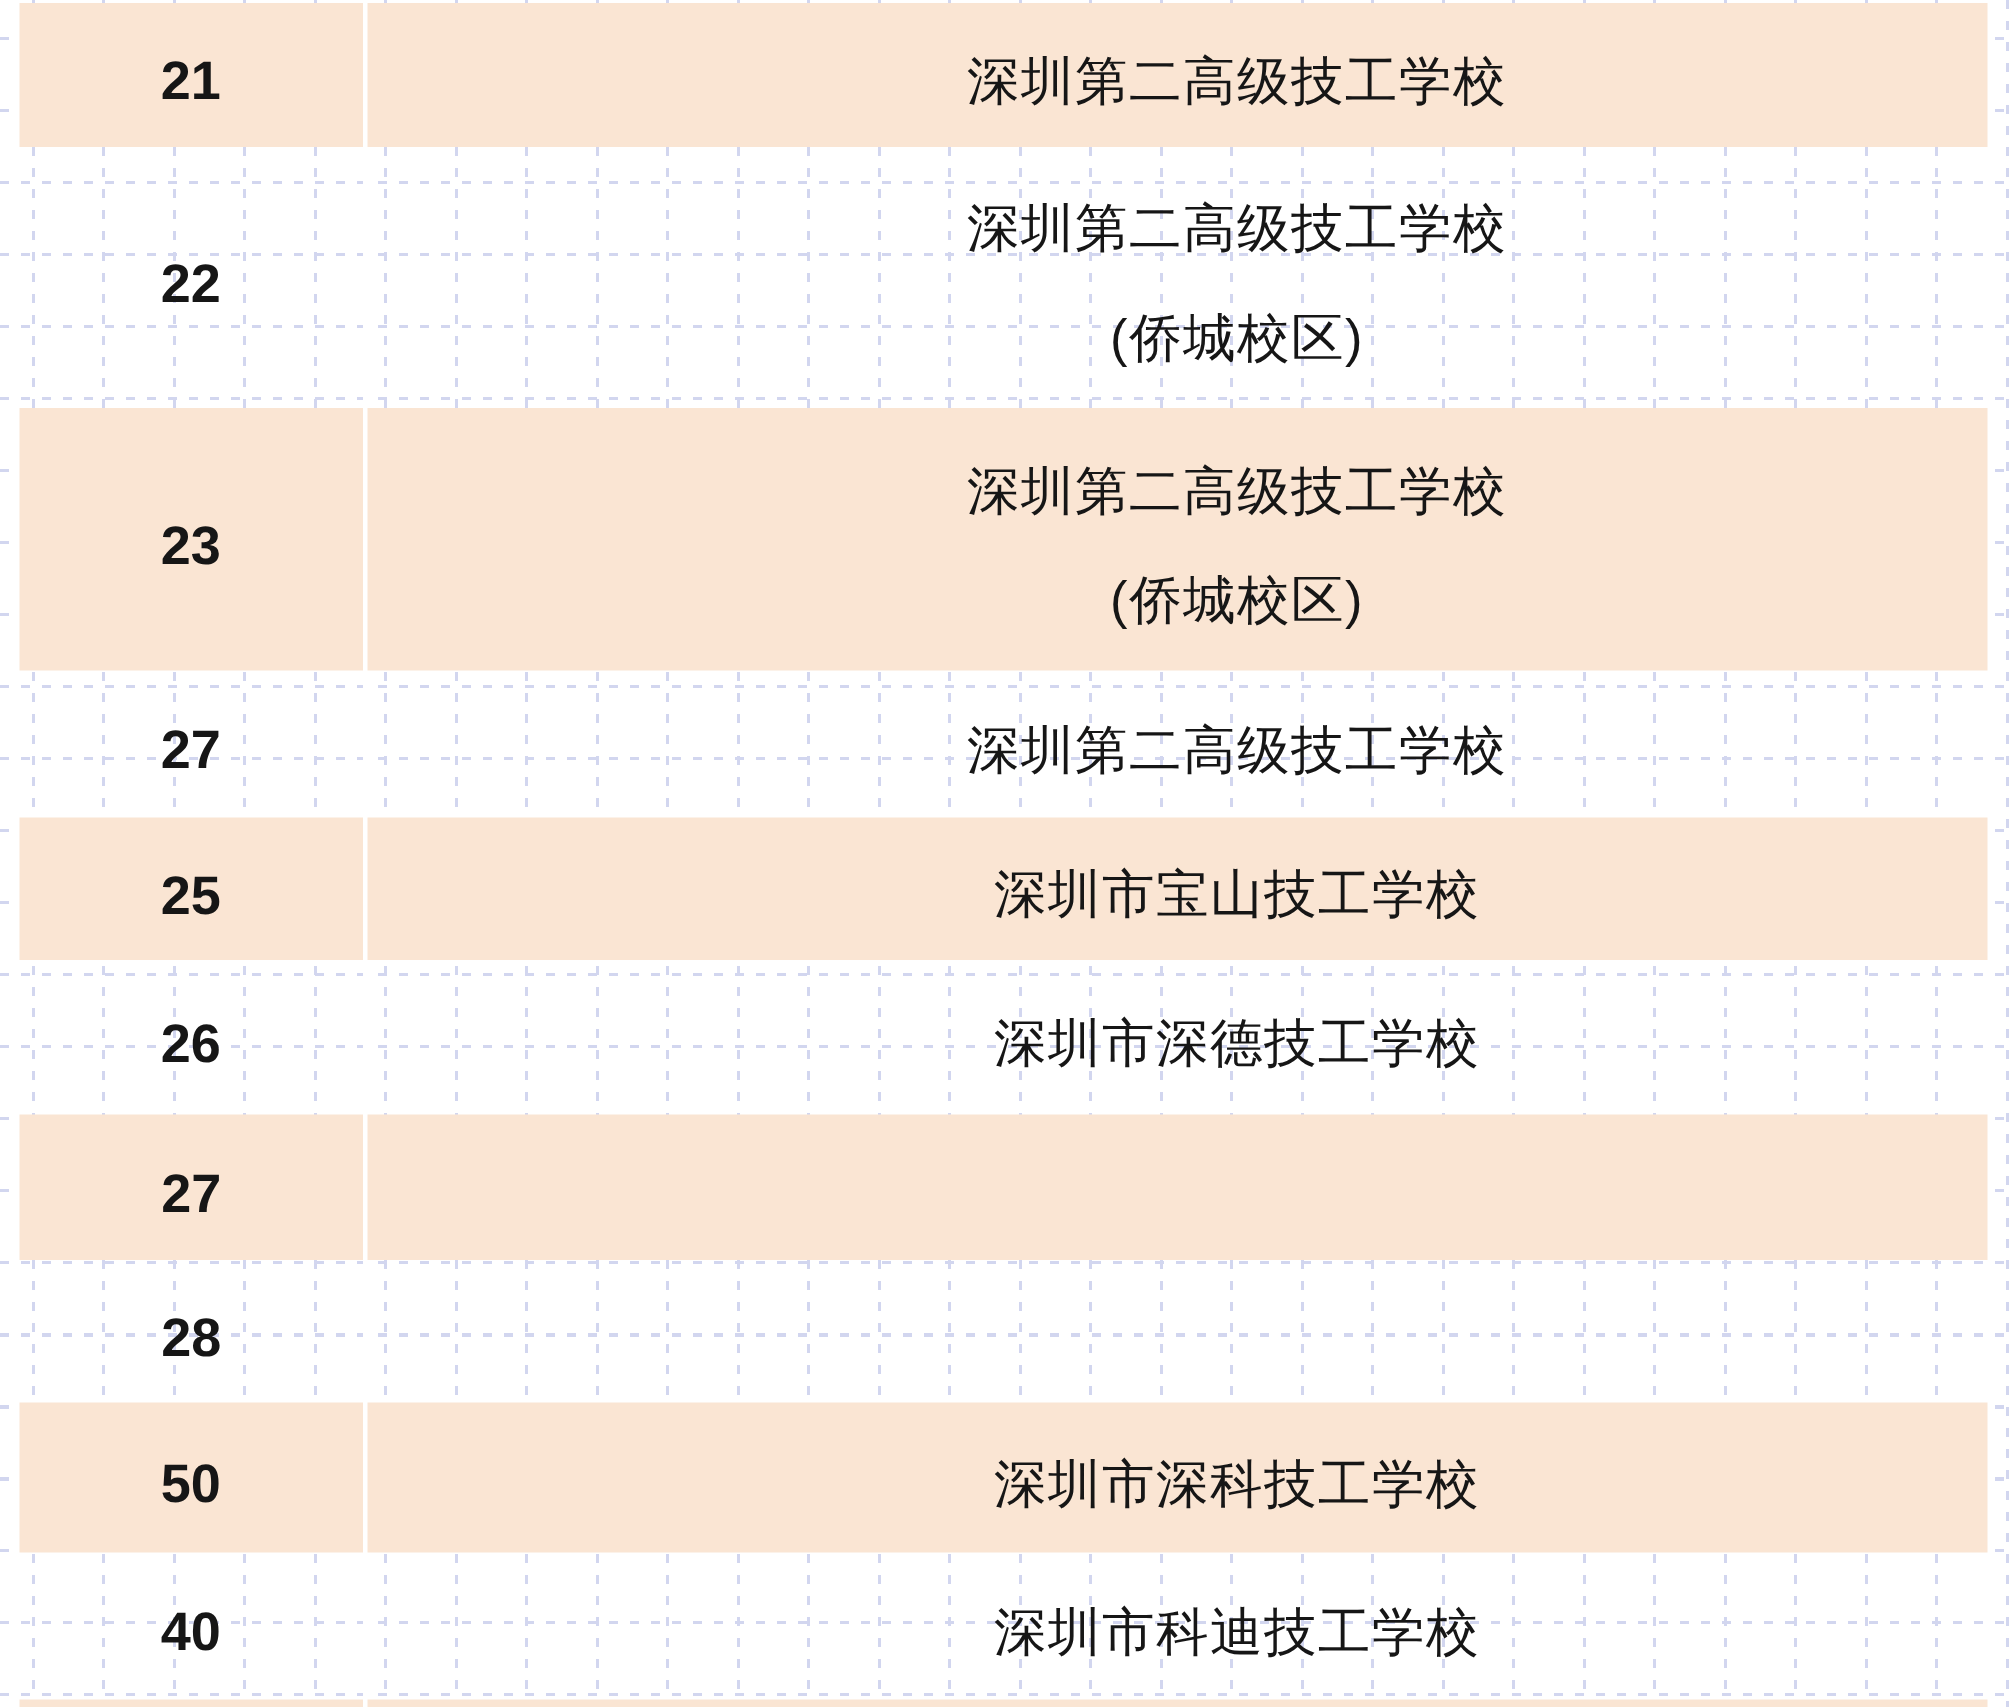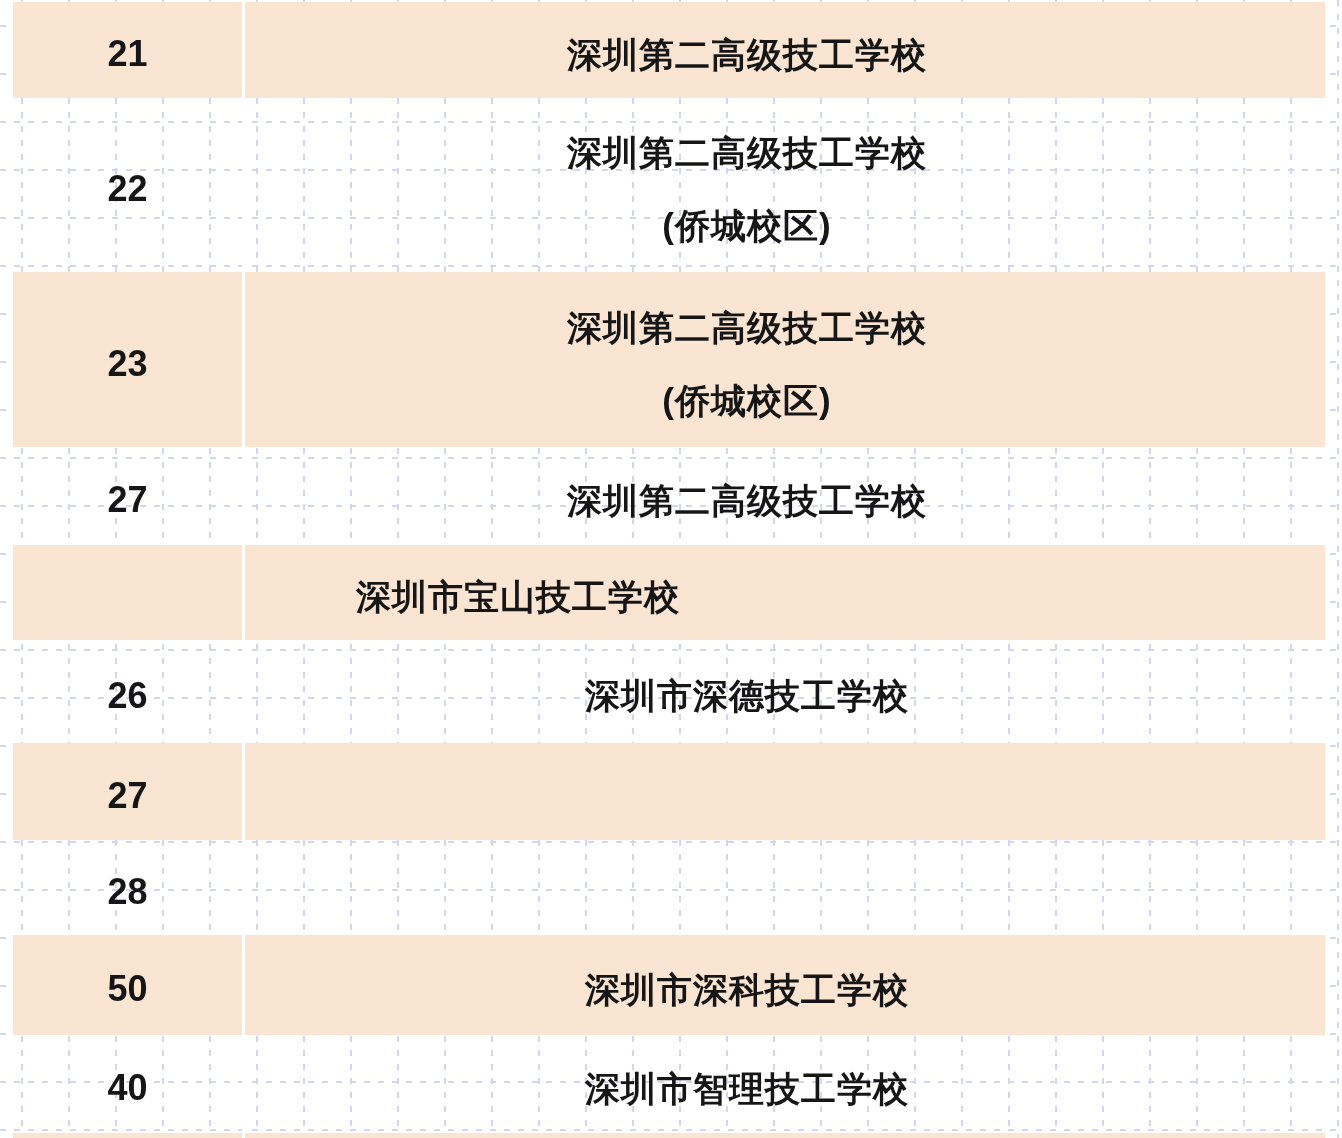--- a/index.html
+++ b/index.html
@@ -42,36 +42,37 @@
     width: 1312px; height: 1138px;
     padding-top: 2px;
     box-sizing: border-box;
     z-index: 1;
   }
   .row {
     display: flex;
     width: 100%;
     box-sizing: border-box;
     padding-top: 8px; 
+    gap: 40px;
   }
   .row.hl { background: var(--highlight, #fae5d3); }
   .cell-num {
     width: 229px;
     display: flex; align-items: center; justify-content: center;
     font-size: 36px; font-weight: 700;
     color: var(--text, #161616);
     box-sizing: border-box;
   }
   .cell-gap { width: 3px; }
   .cell-name {
     width: 1004px;
     display: flex; flex-direction: column;
     align-items: center; justify-content: center;
     gap: 38px;
-    font-size: 35px; font-weight: 700;
+    font-size: 35px; font-weight: 400;
     letter-spacing: 1px;
     color: var(--text, #161616);
     text-align: center;
     box-sizing: border-box;
   }
   .cell-name span { display: block; line-height: 35px; white-space: nowrap; }
   .divider {
     position: absolute;
     left: 229px; top: 0;
     width: 3px; height: 100%;
@@ -117,20 +118,21 @@
 
     <div class="row" style="height:98px">
       <div class="cell-num">27</div>
       <div class="cell-gap"></div>
       <div class="cell-name">
         <span>深圳第二高级技工学校</span>
       </div>
     </div>
 
     <div class="row hl" style="height:95px">
+      <div class="cell-num">25</div>
       <div class="cell-gap"></div>
       <div class="cell-name">
         <span>深圳市宝山技工学校</span>
       </div>
     </div>
 
     <div class="row" style="height:103px">
       <div class="cell-num">26</div>
       <div class="cell-gap"></div>
       <div class="cell-name">
@@ -153,21 +155,21 @@
       <div class="cell-gap"></div>
       <div class="cell-name">
         <span>深圳市深科技工学校</span>
       </div>
     </div>
 
     <div class="row" style="height:98px">
       <div class="cell-num">40</div>
       <div class="cell-gap"></div>
       <div class="cell-name">
-        <span>深圳市智理技工学校</span>
+        <span>深圳市科迪技工学校</span>
       </div>
     </div>
 
     <div class="row hl" style="height:5px; padding-top:0">
       <div class="cell-num"></div>
       <div class="cell-gap"></div>
       <div class="cell-name"></div>
     </div>
 
     <div class="divider"></div>

